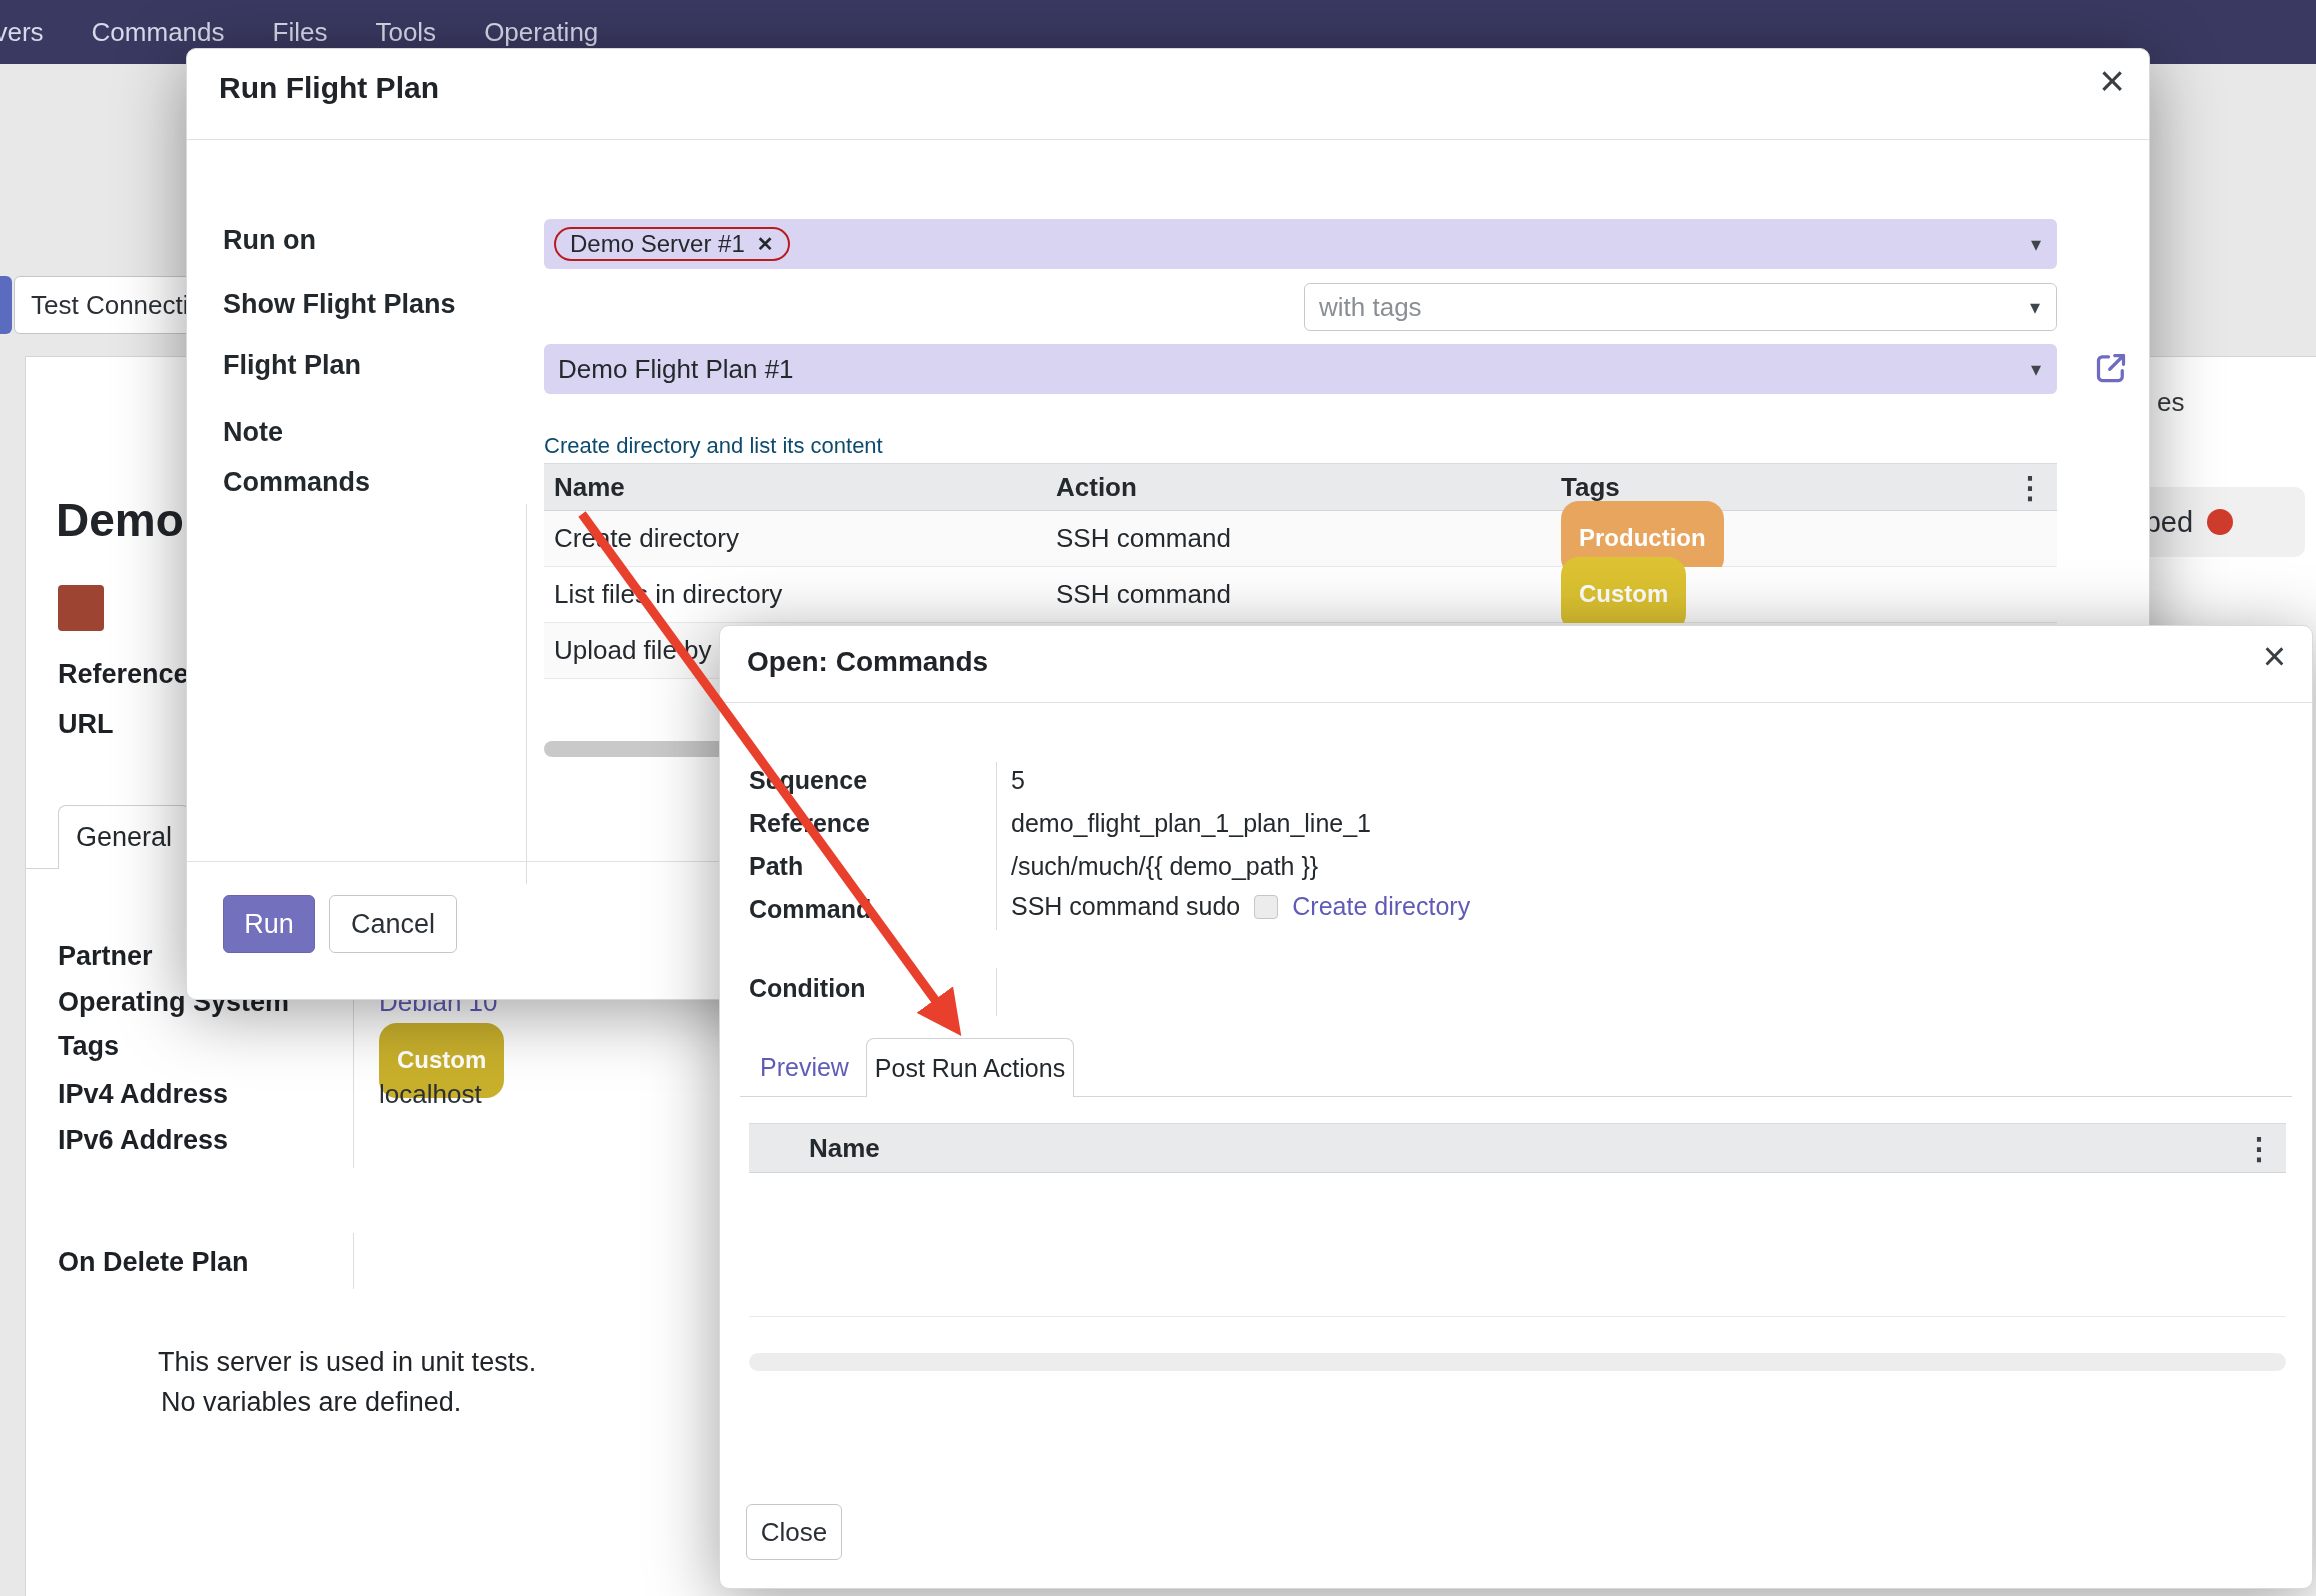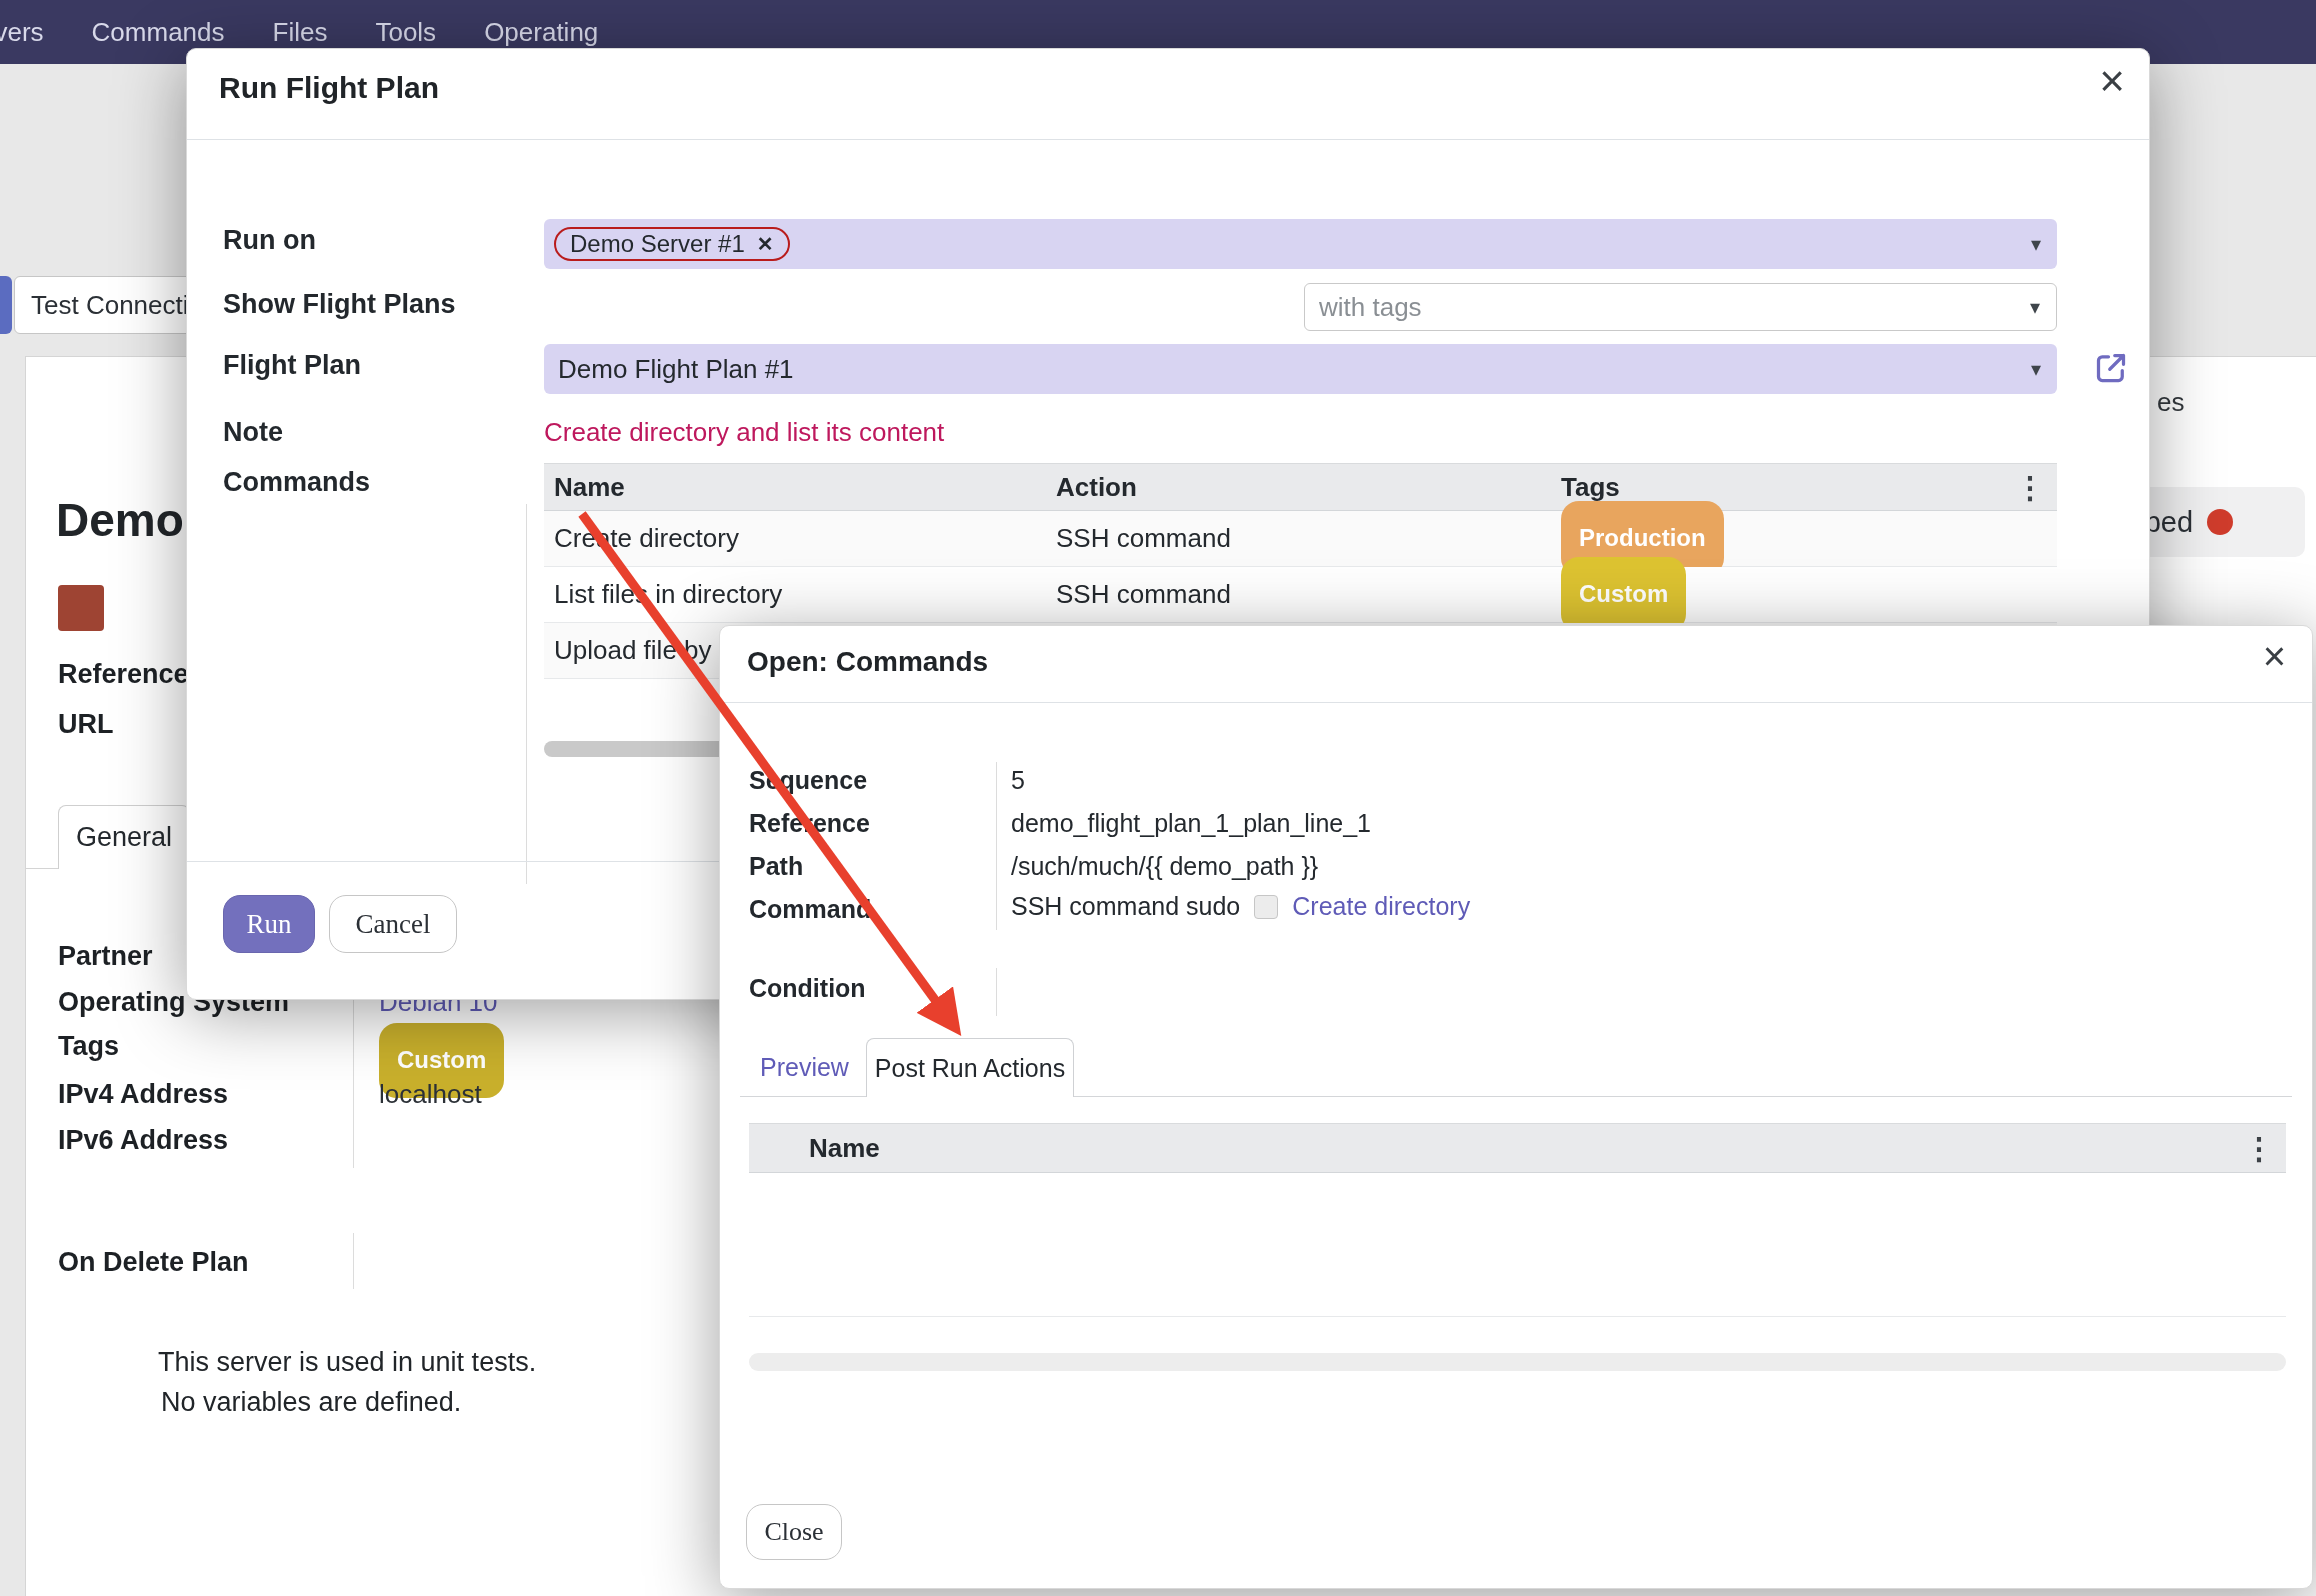--- a/index.html
+++ b/index.html
@@ -36,21 +36,21 @@
 
   
   .modal { position:absolute; background:#fff; border-radius:10px; border:1px solid #d9d9d9; box-shadow:0 12px 70px rgba(0,0,0,.38); }
   #run-modal { left:186px; top:48px; width:1964px; height:952px; z-index:10; }
   #cmd-modal { left:719px; top:625px; width:1594px; height:964px; z-index:20; }
   .modal-title { position:absolute; font-size:30px; font-weight:bold; color:#202428; white-space:nowrap; }
   .modal-close { position:absolute; font-size:44px; color:#3a3f44; line-height:1; cursor:pointer; }
   .hr { position:absolute; height:1px; background:#dee2e6; }
   .vr { position:absolute; width:1px; background:#dcdcdc; }
   .lbl { position:absolute; left:36px; font-size:27px; font-weight:bold; color:#23282d; white-space:nowrap; }
-  .txt { position:absolute; font-size:26px; color:#be185d; white-space:nowrap; }
+  .txt { position:absolute; font-size:22px; color:#0c4a6e; white-space:nowrap;margin-top:16px; }
 
   .select { position:absolute; height:50px; border-radius:6px; display:flex; align-items:center; padding:0 48px 0 14px; font-size:26px; color:#24292e; cursor:pointer; }
   .select.lav { background:#d8d4f2; }
   .select.white { background:#fff; border:1px solid #c9c9c9; color:#8a8f94; }
   .caret { position:absolute; right:16px; top:50%; transform:translateY(-50%); font-size:20px; color:#3f454b; }
   .pill { display:inline-flex; align-items:center; gap:12px; border:2px solid #b91c1c; border-radius:17px; height:34px; padding:0 14px; font-size:24px; color:#24292e; background:transparent; white-space:nowrap; }
   .pill .x { font-size:20px; font-weight:bold; cursor:pointer; }
 
   .radio-row { position:absolute; left:357px; top:234px; height:48px; display:flex; align-items:center; font-size:26px; color:#24292e; }
   .radio { width:24px; height:24px; border-radius:50%; border:2px solid #8c9196; background:#fff; display:inline-block; flex:none; margin-right:12px; cursor:pointer; }
@@ -60,21 +60,21 @@
   .thead { position:absolute; left:0; right:0; height:48px; background:#e9eaec; border-top:1px solid #d9dbdd; border-bottom:1px solid #d3d6d9; display:flex; align-items:center; font-weight:bold; font-size:26px; color:#24292e; }
   .trow { position:absolute; left:0; right:0; border-bottom:1px solid #e7e9eb; display:flex; align-items:center; font-size:26px; background:#fff; }
   .kebab { position:absolute; right:12px; top:50%; transform:translateY(-50%); font-size:30px; font-weight:bold; color:#3c4146; cursor:pointer; }
 
   #rm-table { position:absolute; left:357px; top:414px; width:1513px; height:218px; }
   #rm-table .c-name { width:512px; padding-left:10px; }
   #rm-table .c-action { width:505px; }
   #rm-table .trow { height:56px; }
   #rm-thumb { position:absolute; left:357px; top:692px; width:360px; height:16px; background:#c9c9c9; border-radius:8px; }
 
-  .btn { position:absolute; display:flex; align-items:center; justify-content:center; font-size:27px; border-radius:17px; cursor:pointer;font-family:Liberation Serif, serif; }
+  .btn { position:absolute; display:flex; align-items:center; justify-content:center; font-size:27px; border-radius:6px; cursor:pointer; }
   .btn.primary { background:#7370bd; color:#fff; border:1px solid #6966ae; }
   .btn.plain { background:#fff; border:1px solid #c6c6c6; color:#2b3036; }
 
   
   .f-lbl { position:absolute; left:29px; font-size:25px; font-weight:bold; color:#23282d; white-space:nowrap; }
   .f-val { position:absolute; left:291px; font-size:25px; color:#24292e; white-space:nowrap; }
   .cb { width:24px; height:24px; background:#ececec; border:1px solid #c6c6c6; border-radius:4px; display:inline-block; flex:none; cursor:pointer; }
   #cm-tabs-line { position:absolute; left:20px; top:470px; width:1552px; height:1px; background:#d4d6d9; }
   #cm-tab-preview { position:absolute; left:40px; top:412px; height:58px; display:flex; align-items:center; font-size:25px; color:#5f5bb7; cursor:pointer; }
   #cm-tab-active { position:absolute; left:146px; top:412px; width:208px; height:59px; background:#fff; border:1px solid #cfd1d4; border-bottom:none; border-radius:8px 8px 0 0; display:flex; align-items:center; justify-content:center; font-size:25px; color:#24292e; z-index:2; cursor:pointer; }

